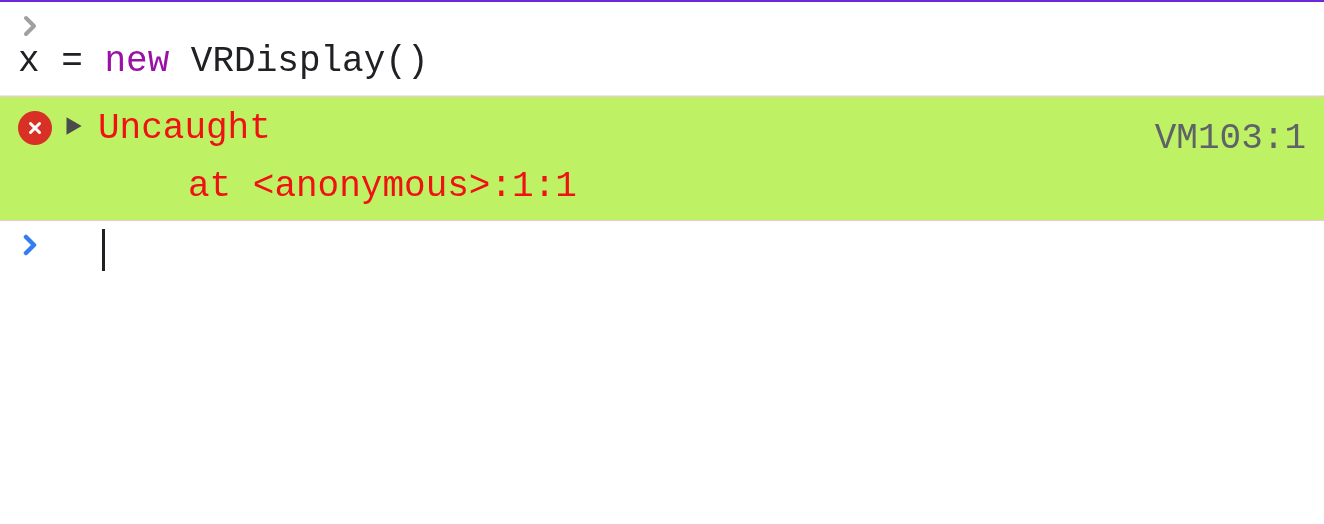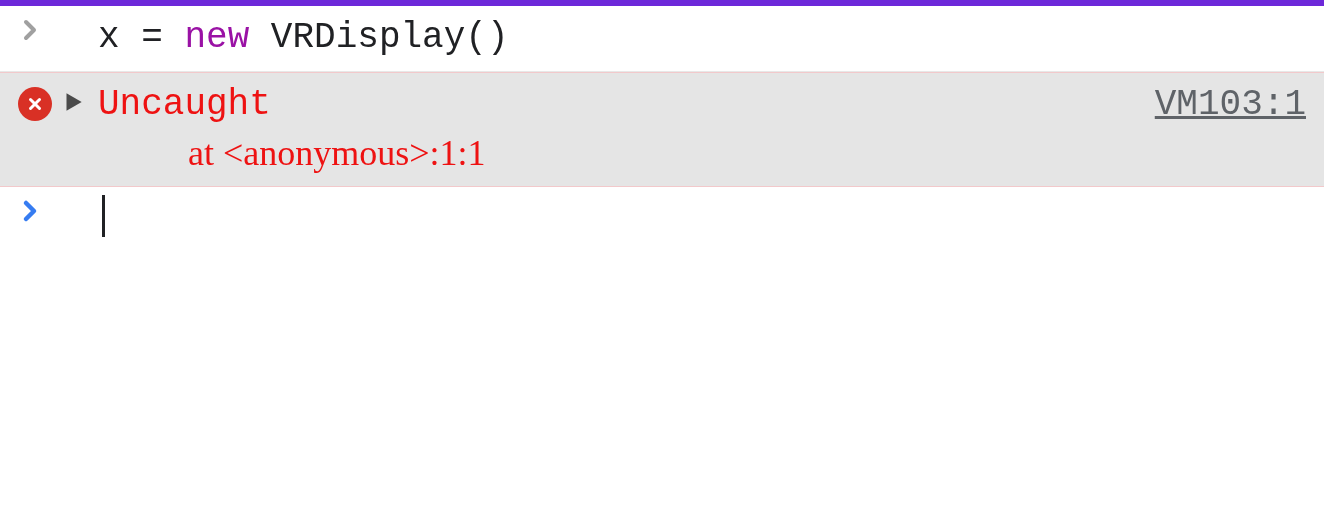--- a/index.html
+++ b/index.html
@@ -18,24 +18,25 @@
       width: 100%;
     }
     .row {
       display: flex;
       align-items: flex-start;
       padding: 8px 18px;
       border-bottom: 1px solid #e8e8e8;
       line-height: 1.35;
     }
     .row.command {
-      border-top: 6px solid #6d28d9;
+      border-top: 2px solid #6d28d9;
+      flex-direction: column;
     }
     .row.error {
-      background: #e5e5e5;
+      background: #bef264;
       border-top: 1px solid #f2c9cb;
       border-bottom: 1px solid #f2c9cb;
     }
     .row.input {
       border-bottom: none;
     }
     .gutter-icon {
       width: 36px;
       display: flex;
       align-items: center;
@@ -94,28 +95,27 @@
       display: flex;
       align-items: flex-start;
     }
     .error-message {
       flex: 1;
       min-width: 0;
       padding-right: 20px;
     }
     .error-source {
       color: #5f6368;
-      text-decoration: underline;
       white-space: nowrap;
       flex-shrink: 0;
+      margin-top: 10px;
     }
     .error-stack {
       padding-left: 90px;
       color: #ee1212;
-      font-family: Liberation Serif, serif;
     }
     .cursor {
       display: inline-block;
       width: 3px;
       height: 42px;
       background: #202124;
       vertical-align: middle;
       margin-left: 4px;
     }
     .input-content {

